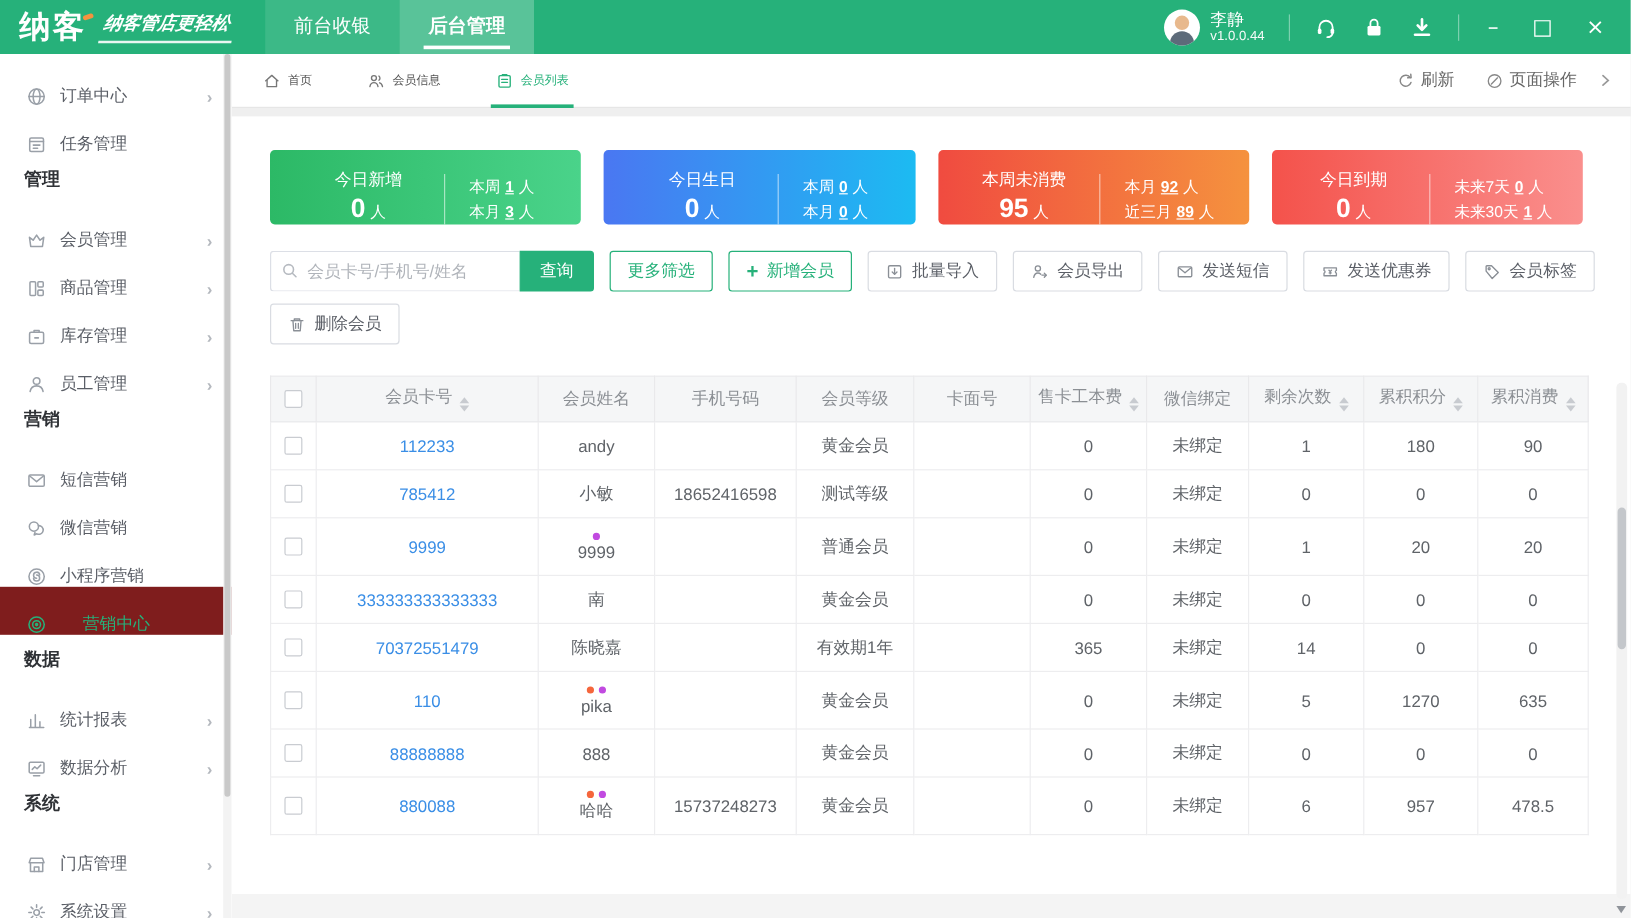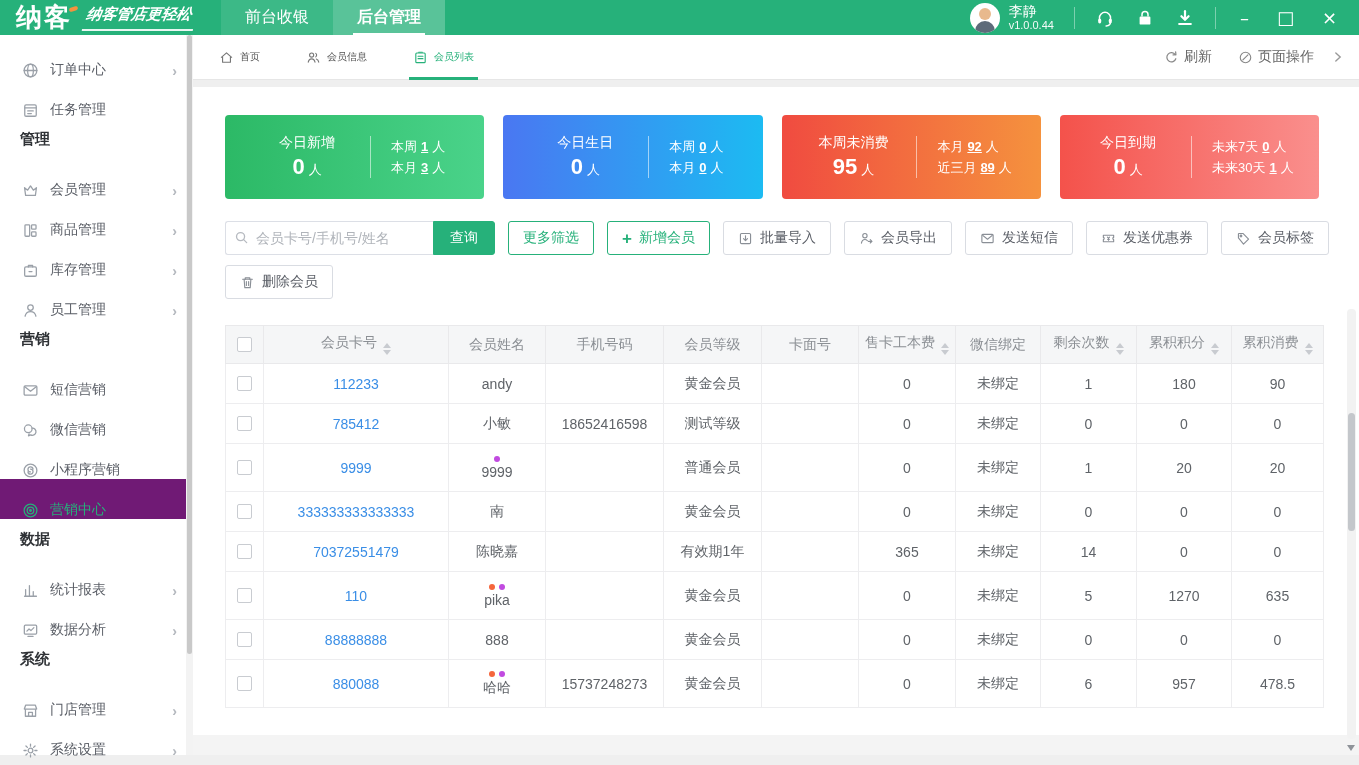--- a/index.html
+++ b/index.html
@@ -1,20 +1,20 @@
 <!DOCTYPE html>
 <html><head>
 <meta charset="utf-8">
 <style>
   * { margin:0; padding:0; box-sizing:border-box; }
   html,body { width:1359px; height:765px; overflow:hidden;
     font-family:"Liberation Sans","DejaVu Sans",sans-serif; background:#efefef; }
 
   
-  .topbar { height:35px; background:#26b17a; display:flex; align-items:center; color:#fff; }
+  .topbar { height:45px; background:#26b17a; display:flex; align-items:center; color:#fff; }
   .logo { font-size:26px; font-weight:bold; letter-spacing:2px; padding:0 12px 0 16px; position:relative; }
   .logo::after { content:""; position:absolute; right:6px; top:7px; width:9px; height:4px;
     background:#f5923e; transform:rotate(-18deg); border-radius:2px; }
   .slogan { font-size:15px; font-style:italic; transform:skewX(-10deg); font-weight:bold;
     border-bottom:2px solid rgba(255,255,255,.9); padding:0 4px 5px 2px; margin-right:26px; white-space:nowrap; }
   .nav-tab { height:45px; display:flex; align-items:center; padding:0 24px; font-size:16px; cursor:pointer; position:relative; }
   .nav-tab.front { background:rgba(255,255,255,.10); }
   .nav-tab.back  { background:rgba(255,255,255,.24); font-weight:bold; }
   .nav-tab.back::after { content:""; position:absolute; left:20px; right:20px; bottom:4px; height:3px; background:#fff; }
   .topbar-right { margin-left:auto; display:flex; align-items:center; gap:20px; padding-right:18px; }
@@ -29,21 +29,21 @@
   .tb-icon svg { width:100%; height:100%; }
   .win-btn { font-size:18px; line-height:1; cursor:pointer; padding:2px 4px; font-family:"DejaVu Sans",sans-serif; }
 
   
   .layout { display:flex; height:720px; }
   .sidebar { width:193px; background:#fff; position:relative; flex:0 0 193px; padding-top:4px; }
   .side-row { height:40px; display:flex; align-items:flex-end; padding:0 16px 0 22px; font-size:14px; color:#5a5e66; cursor:pointer; }
   .side-row .sicon { width:17px; height:17px; margin-right:11px; color:#9aa0a8; flex:0 0 17px; }
   .side-row .sicon svg { width:100%; height:100%; }
   .side-row .arrow { margin-left:auto; color:#b4b8be; font-size:14px; font-weight:bold; }
-  .side-row.active { background:#701a75; color:#26b17a; }
+  .side-row.active { background:#7f1d1d; color:#26b17a;gap:19px; }
   .side-row.active .sicon { color:#26b17a; }
   .side-section { height:40px; display:flex; align-items:center; padding-left:20px; font-size:15px; font-weight:bold; color:#2f3236; }
   .side-scroll { position:absolute; right:0; top:0; width:7px; height:100%; background:#f3f3f3; }
   .side-scroll .thumb { position:absolute; top:0; left:1px; width:5px; height:86%; background:#c9c9c9; border-radius:3px; }
 
   .main { flex:1; display:flex; flex-direction:column; background:#efefef; min-width:0; }
 
   
   .tabbar { height:45px; background:#fff; display:flex; align-items:center; padding:0 14px 0 26px; border-bottom:1px solid #e6e6e6; }
   .page-tab { height:45px; display:flex; align-items:center; gap:6px; margin-right:46px; font-size:10px; color:#555; cursor:pointer; position:relative; }
@@ -56,21 +56,21 @@
   .tb-act { display:flex; align-items:center; gap:5px; cursor:pointer; padding:0 9px; }
   .tb-act .ticon { width:15px; height:15px; color:#888; }
   .tb-act .ticon svg { width:100%; height:100%; }
   .tab-chevron { color:#999; width:14px; height:14px; cursor:pointer; }
   .tab-chevron svg { width:100%; height:100%; }
 
   
   .content { flex:1; margin-top:7px; background:#fff; position:relative; overflow:hidden; }
 
   .cards { display:flex; gap:19px; padding:28px 40px 0 32px; }
-  .card { flex:1; height:84px; border-radius:4px; color:#fff; display:flex; align-items:center; justify-content:center; gap:20px; }
+  .card { flex:1; height:62px; border-radius:4px; color:#fff; display:flex; align-items:flex-end; justify-content:center; gap:20px; }
   .card-left { text-align:center; min-width:86px; }
   .card-title { font-size:14px; margin-bottom:2px; }
   .card-value { font-size:22px; font-weight:bold; }
   .card-unit { font-size:13px; font-weight:normal; margin-left:4px; }
   .card-sep { width:1px; height:42px; background:rgba(255,255,255,.55); }
   .card-right { font-size:13px; line-height:21px; }
   .card-num { font-weight:bold; text-decoration:underline; margin:0 4px; cursor:pointer; }
 
   .toolbar { display:flex; align-items:center; gap:13px; padding:22px 30px 0 32px; flex-wrap:nowrap; }
   .toolbar2 { padding:10px 30px 0 32px; }

